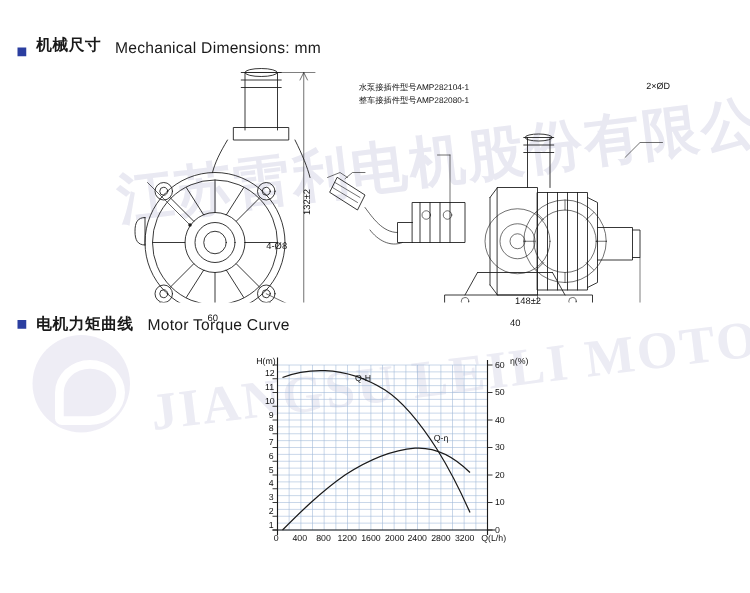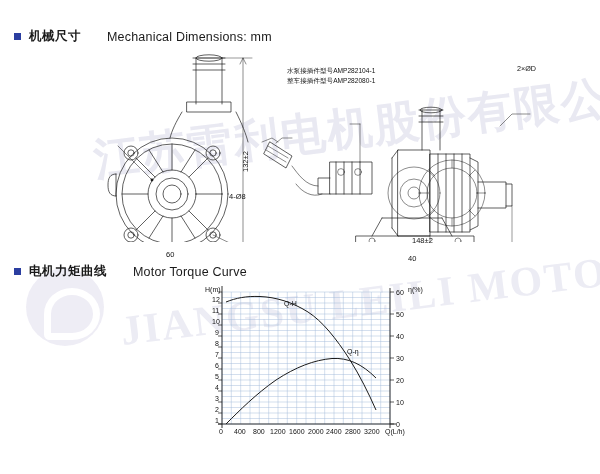--- a/index.html
+++ b/index.html
@@ -88,21 +88,21 @@
   }
   .head-cn {
     font-size: 12.5px;
     font-weight: bold;
     color: #1a1a1a;
     letter-spacing: .5px;
   }
   .head-en {
     font-size: 12.5px;
     color: #1a1a1a;
-    margin-left: 26px;
+    margin-left: 11px;
     letter-spacing: .2px;
   }
 
   
   .draw {
     position: absolute;
     z-index: 2;
   }
   .dim-label {
     position: absolute;
@@ -136,21 +136,21 @@
 <body>
 
 <div class="page">
 
   <div class="watermark">
     <div class="wm-logo"></div>
     <div class="wm-text">江苏雷利电机股份有限公司</div>
     <div class="wm-text2">JIANGSU LEILI MOTOR CO., LTD.</div>
   </div>
 
-  <div class="section-head" style="left:14px; top:28px;">
+  <div class="section-head" style="left:14px; top:28px;align-items:flex-end;">
     <span class="sq"></span>
     <span class="head-cn">机械尺寸</span>
     <span class="head-en">Mechanical Dimensions: mm</span>
   </div>
 
   <div class="draw" style="left:0; top:46px; width:600px; height:196px;">
     <svg width="600" height="196" viewBox="0 0 600 196">
       <g fill="none" stroke="#1b1b1b" stroke-width="0.7" stroke-linejoin="round" stroke-linecap="round">
 
         <path d="M196,12 L196,58 M222,12 L222,58"></path>
@@ -262,31 +262,31 @@
         <path d="M512,160 L512,244" stroke-width="0.45"></path>
         <path d="M356,238 L512,238" stroke-width="0.5"></path>
         <path d="M362,235 L356,238 L362,241" stroke-width="0.5"></path>
         <path d="M506,235 L512,238 L506,241" stroke-width="0.5"></path>
       </g>
     </svg>
 
     
     <div class="dim-label vert" style="left:241px; top:126px;">132±2</div>
     <div class="dim-label" style="left:166px; top:204px;">60</div>
-    <div class="dim-label" style="left:229px; top:146px;text-align:right;">4-Ø8</div>
+    <div class="dim-label" style="left:213px; top:146px;text-align:right;">4-Ø8</div>
     <div class="dim-label" style="left:408px; top:208px;">40</div>
     <div class="dim-label" style="left:412px; top:190px;">148±2</div>
 
     
     <div class="callout" style="left:287px; top:20px;">水泵接插件型号AMP282104-1</div>
     <div class="callout" style="left:287px; top:30px;">整车接插件型号AMP282080-1</div>
     <div class="callout" style="left:517px; top:18px; font-size:7.2px;">2×ØD</div>
   </div>
 
-  <div class="section-head" style="left:14px; top:263px;justify-content:space-between;">
+  <div class="section-head" style="left:14px; top:251px;justify-content:space-between;">
     <span class="sq"></span>
     <span class="head-cn">电机力矩曲线</span>
     <span class="head-en">Motor Torque Curve</span>
   </div>
 
   <div class="draw" style="left:0px; top:282px; width:600px; height:180px;">
     <svg width="600" height="180" viewBox="0 0 600 180">
 
       <g stroke="#9fb7d8" stroke-width="0.45">
 

